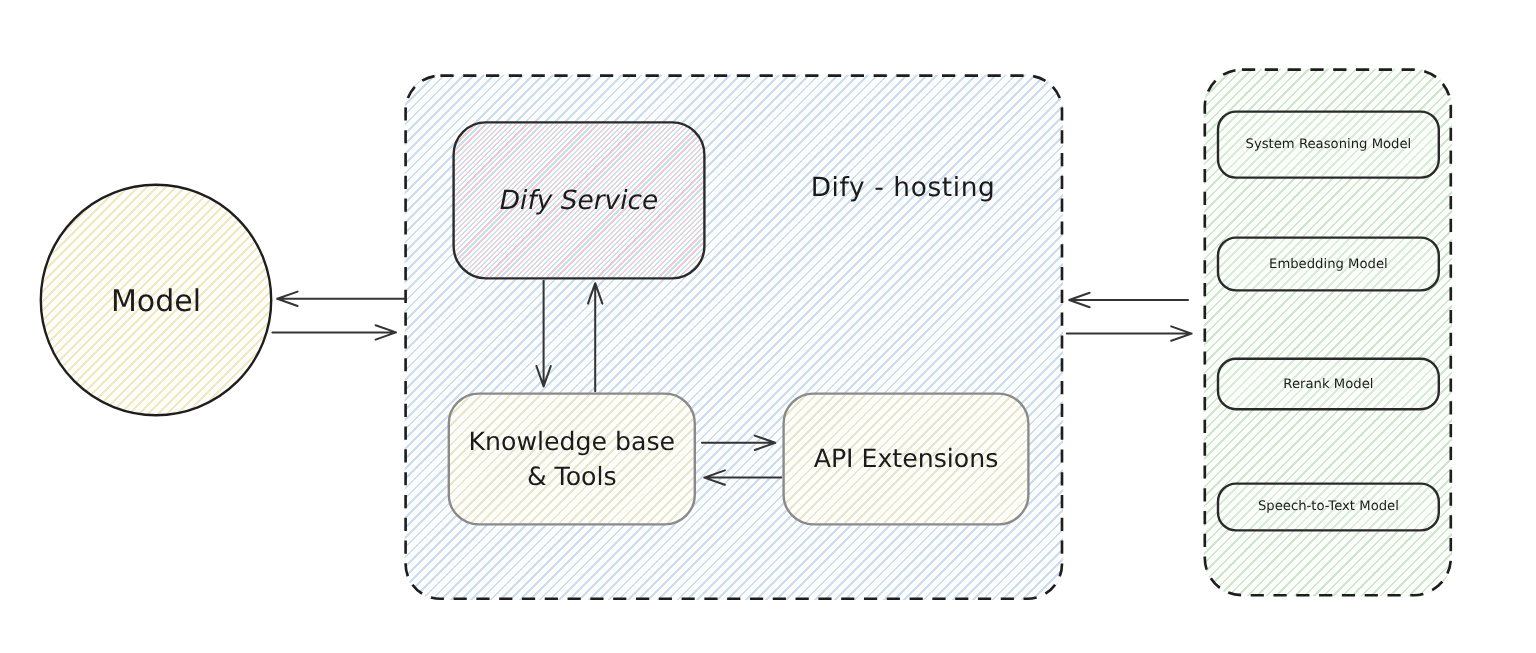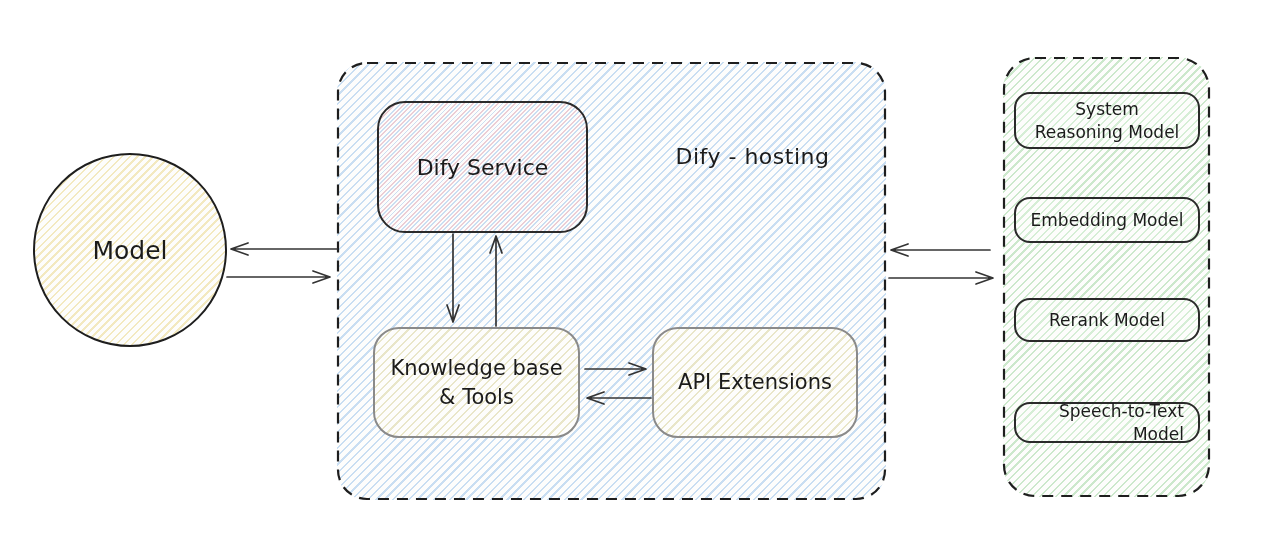--- a/index.html
+++ b/index.html
@@ -62,20 +62,21 @@
     background-image:
       repeating-linear-gradient(135deg,
         var(--hatch_pink) 0px, var(--hatch_pink) 1.4px,
         transparent 1.4px, transparent 6px),
       repeating-linear-gradient(135deg,
         transparent 0px, transparent 3px,
         var(--hatch_blue) 3px, var(--hatch_blue) 4.3px,
         transparent 4.3px, transparent 6px);
     display: flex; align-items: center; justify-content: center;
     font-size: 22px;
+    font-style: italic;
   }
 
   .kb, .api {
     border-radius: 26px;
     border: 2px solid var(--stroke_gray);
     background-color: var(--node_bg);
     background-image: repeating-linear-gradient(135deg,
       var(--hatch_cream) 0px, var(--hatch_cream) 1.6px,
       transparent 1.6px, transparent 5.8px);
     display: flex; align-items: center; justify-content: center;
@@ -96,21 +97,21 @@
   }
   .model {
     position: absolute; left: 11px; width: 186px;
     border-radius: 16px;
     border: 2px solid #2a2a2a;
     background-color: var(--node_bg);
     background-image: repeating-linear-gradient(135deg,
       var(--hatch_green_light) 0px, var(--hatch_green_light) 1.6px,
       transparent 1.6px, transparent 5.4px);
     display: flex; align-items: center; justify-content: center;
-    text-align: center; font-size: 17px; line-height: 1.3;
+    text-align: center; font-size: 11px; line-height: 1.3;
     padding: 0 14px;
   }
   .model-0 { top: 35px;  height: 57px; }
   .model-1 { top: 140px; height: 46px; }
   .model-2 { top: 241px; height: 44px; }
   .model-3 { top: 345px; height: 41px; text-align: right; }
 
   
   svg.overlay {
     position: absolute; inset: 0; width: 1280px; height: 544px;

